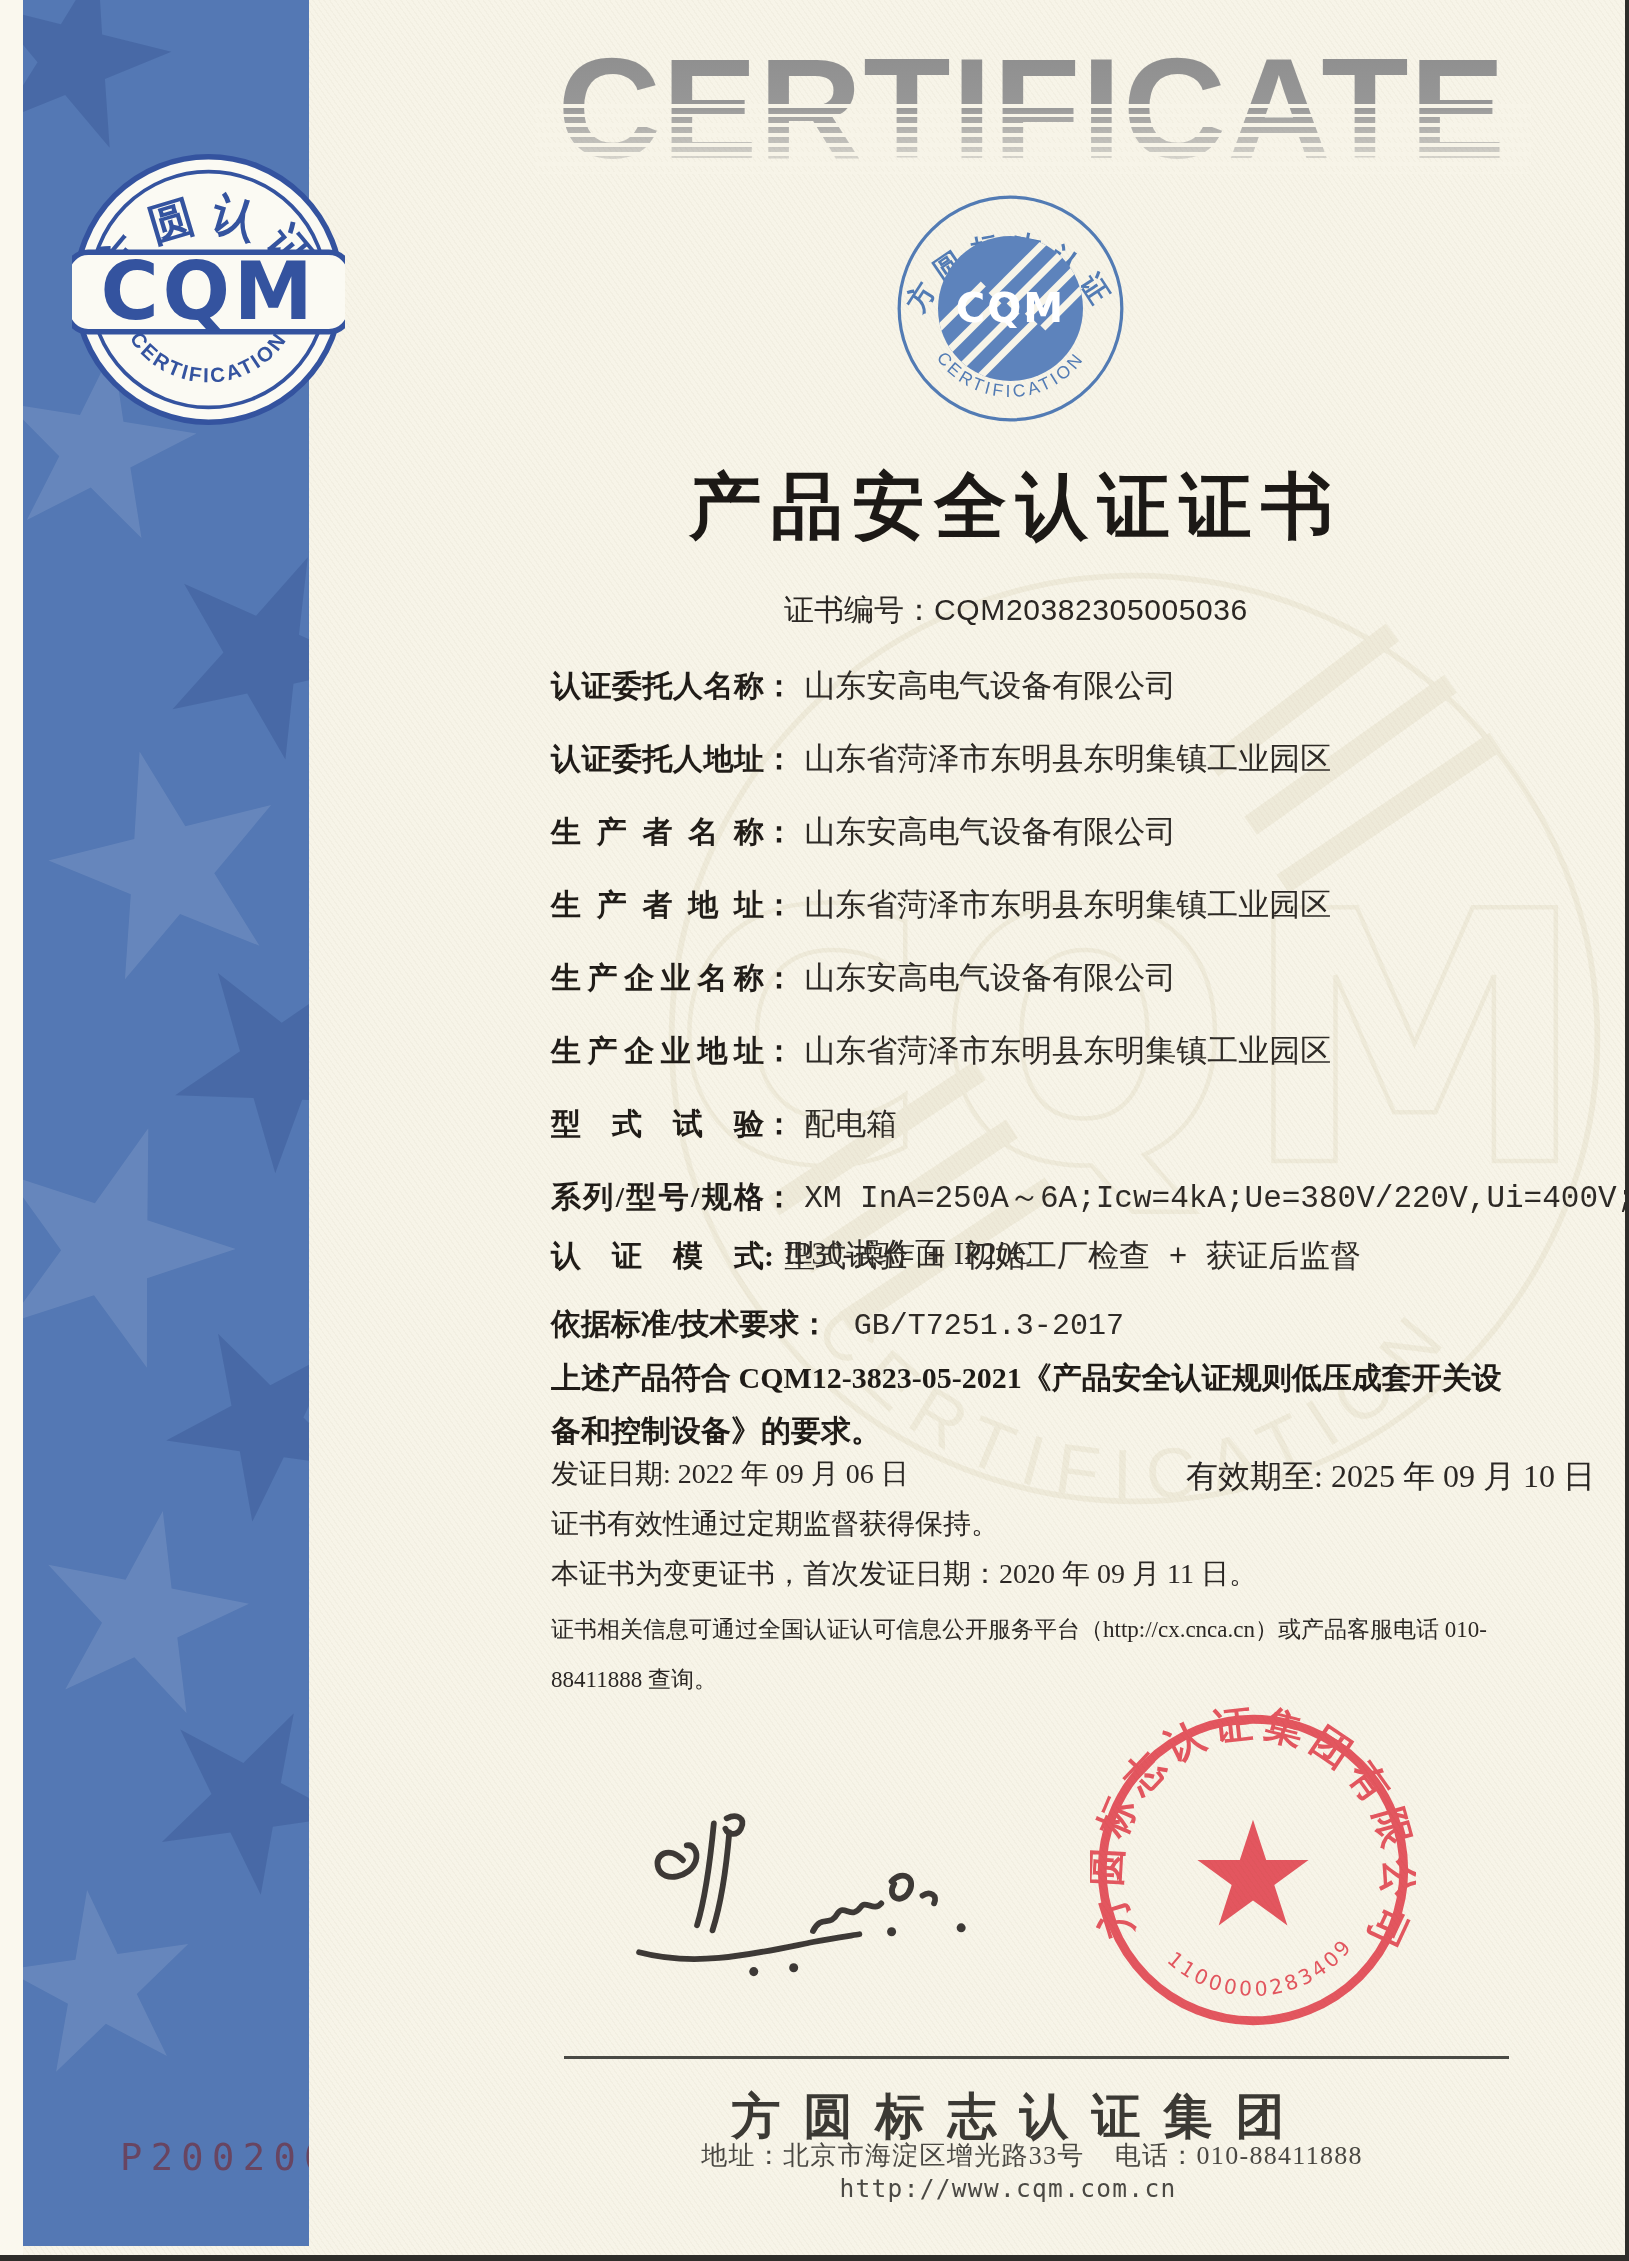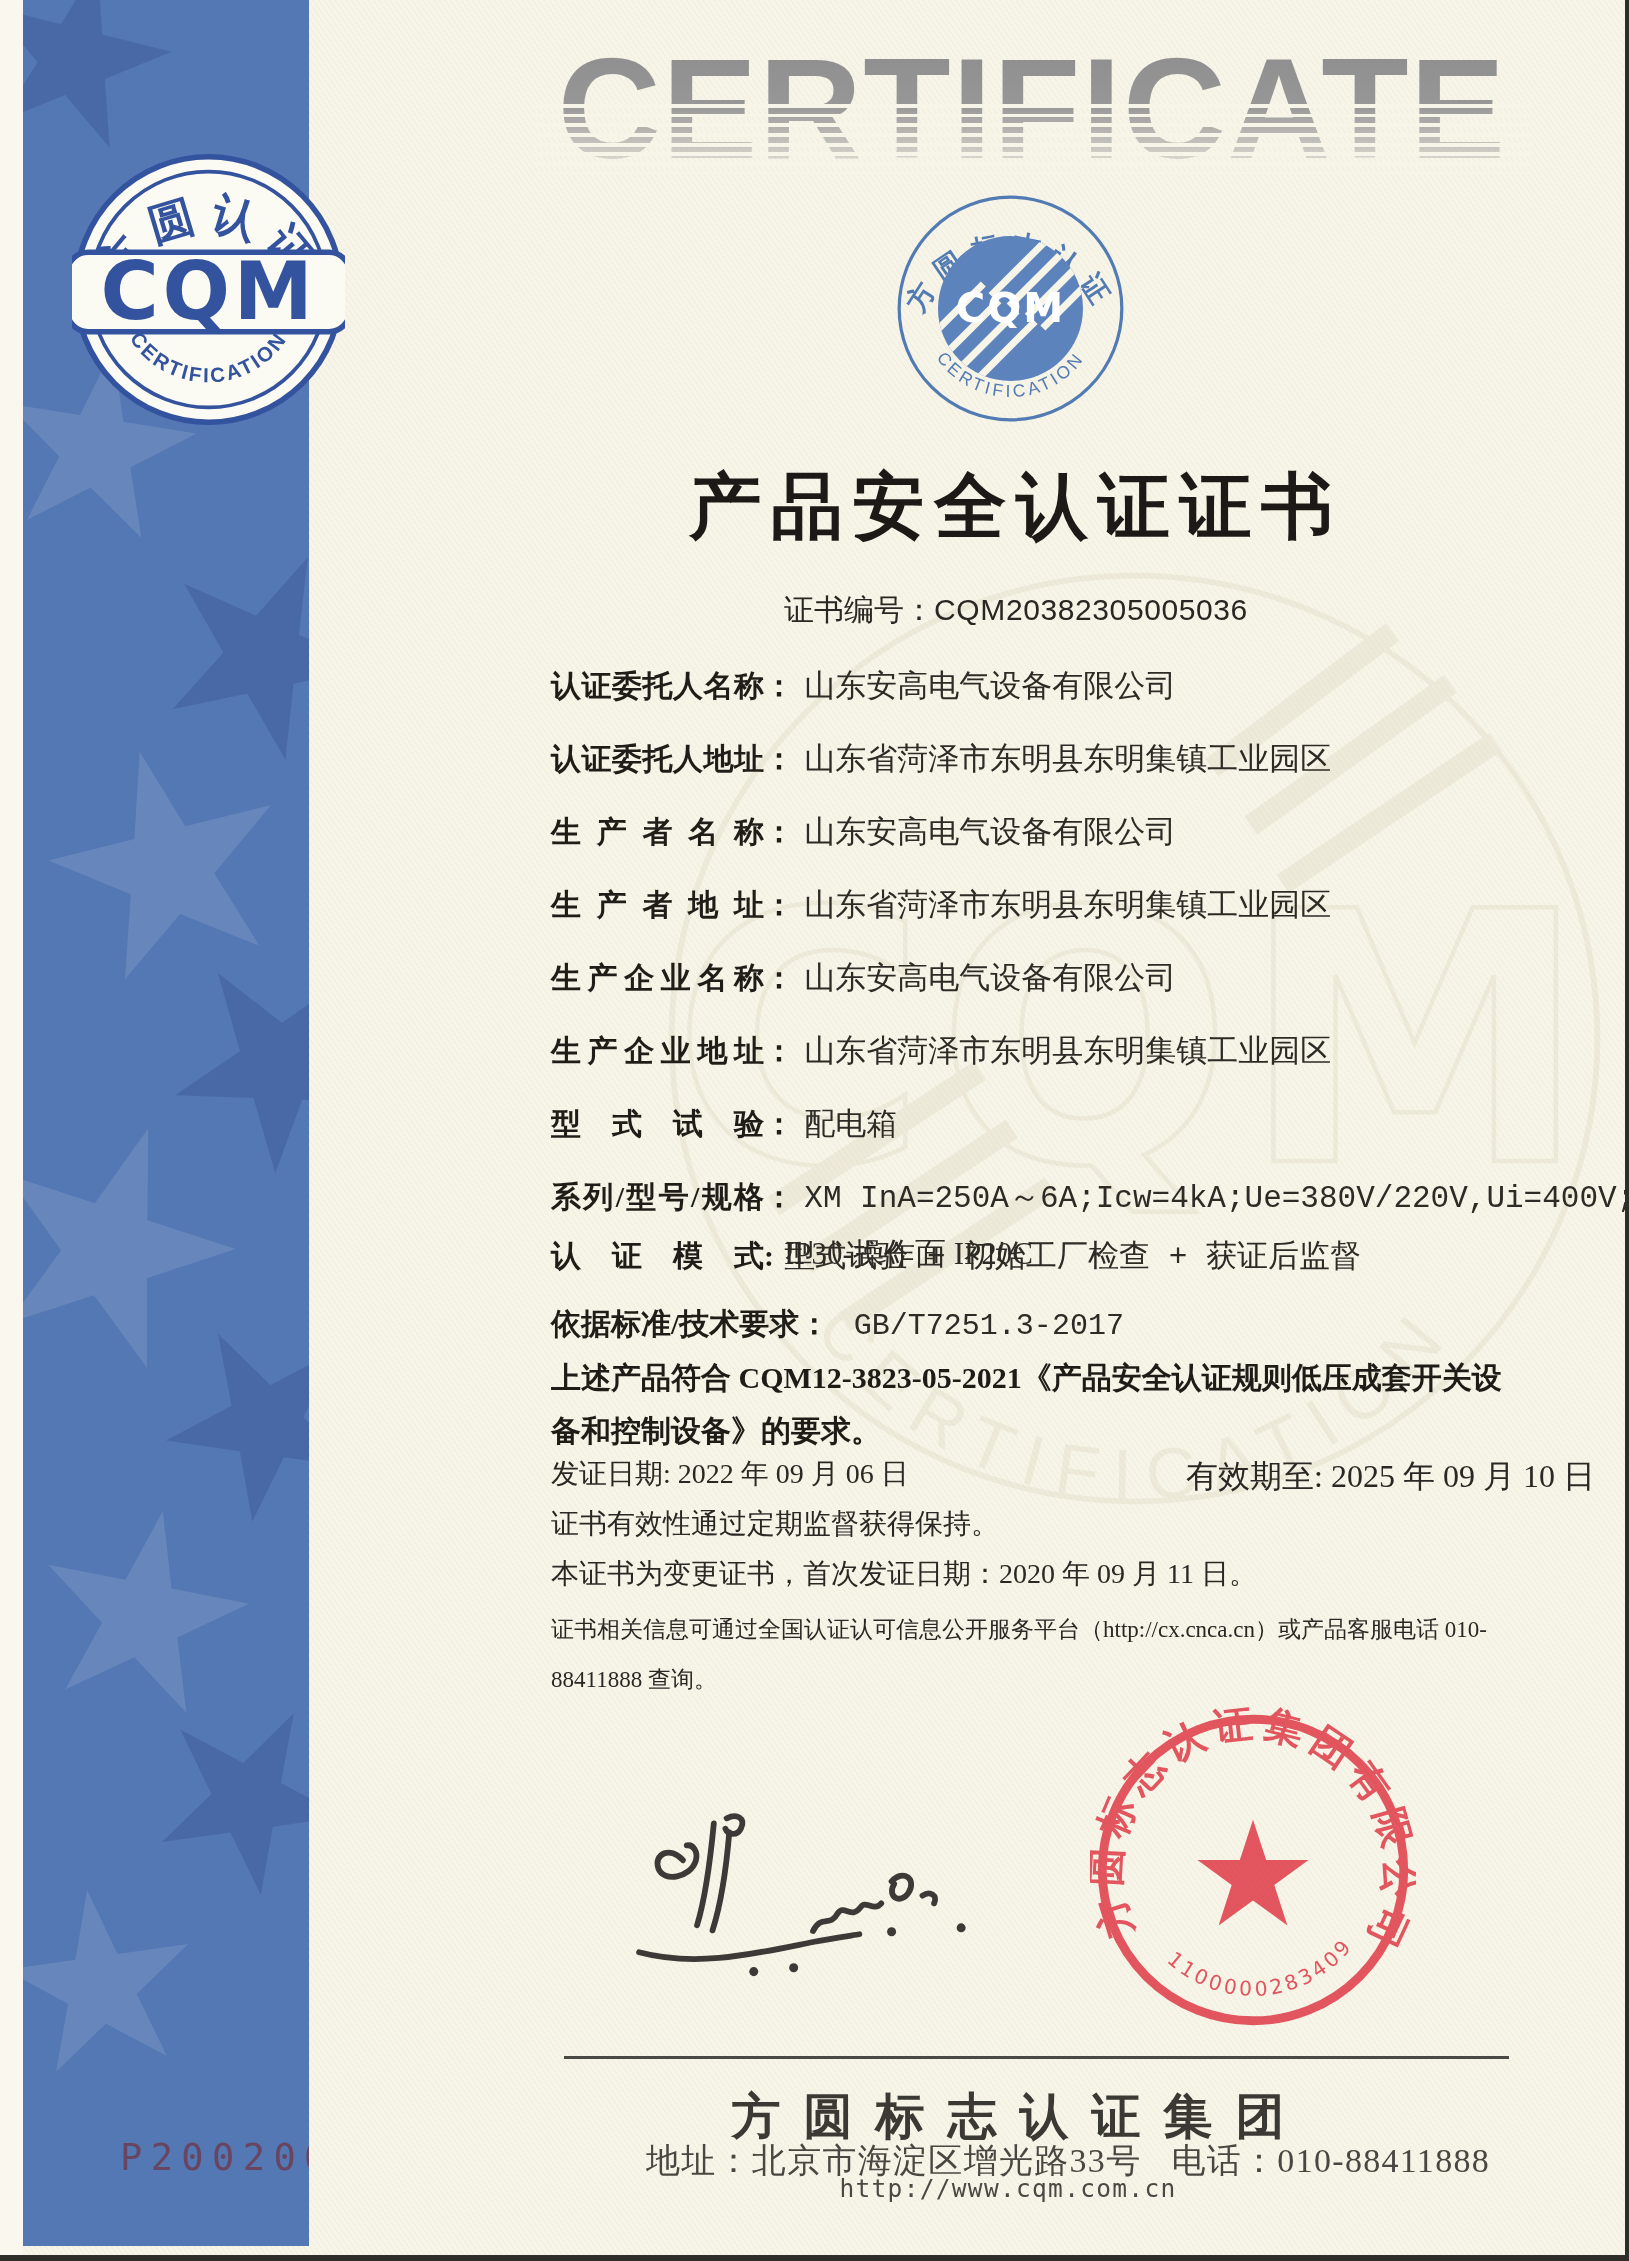--- a/index.html
+++ b/index.html
@@ -51,22 +51,22 @@
   .note2{left:551px;top:1555px;font-size:28px;white-space:nowrap;}
   .note3{left:551px;top:1605px;width:964px;font-size:23px;line-height:50px;}
   
   .signature{left:600px;top:1799px;width:426px;height:219px;}
   .stamp{left:1090px;top:1707px;width:326px;height:326px;opacity:.95;mix-blend-mode:multiply;}
   
   .footer-line{left:564px;top:2056px;width:945px;height:2.6px;background:#4a4a45;}
   .footer-org{left:1008px;top:2084px;transform:translateX(-50%);white-space:nowrap;
       font-family:"Liberation Sans","DejaVu Sans",sans-serif;font-weight:bold;font-size:49px;letter-spacing:23px;
       text-indent:23px;color:#3b3934;}
-  .footer-addr{left:1068px;top:2138px;transform:translateX(-50%);white-space:nowrap;
-      font-size:34px;color:#494742;letter-spacing:1.3px;}
+  .footer-addr{left:1032px;top:2138px;transform:translateX(-50%);white-space:nowrap;
+      font-size:26px;color:#494742;letter-spacing:1.3px;}
   .footer-addr .gap{display:inline-block;width:30px;}
   .footer-web{left:1008px;top:2174px;transform:translateX(-50%);white-space:nowrap;
       font-family:"DejaVu Sans Mono",monospace;font-size:24.5px;letter-spacing:1.3px;color:#4b4944;}
   
   .edge-right{right:0;top:0;width:5.2px;height:2261px;background:#2e2d2a;}
   .edge-bottom{left:0;bottom:0;width:1630px;height:5.8px;background:#2e2d2a;}
 </style>
 </head>
 <body>
 

